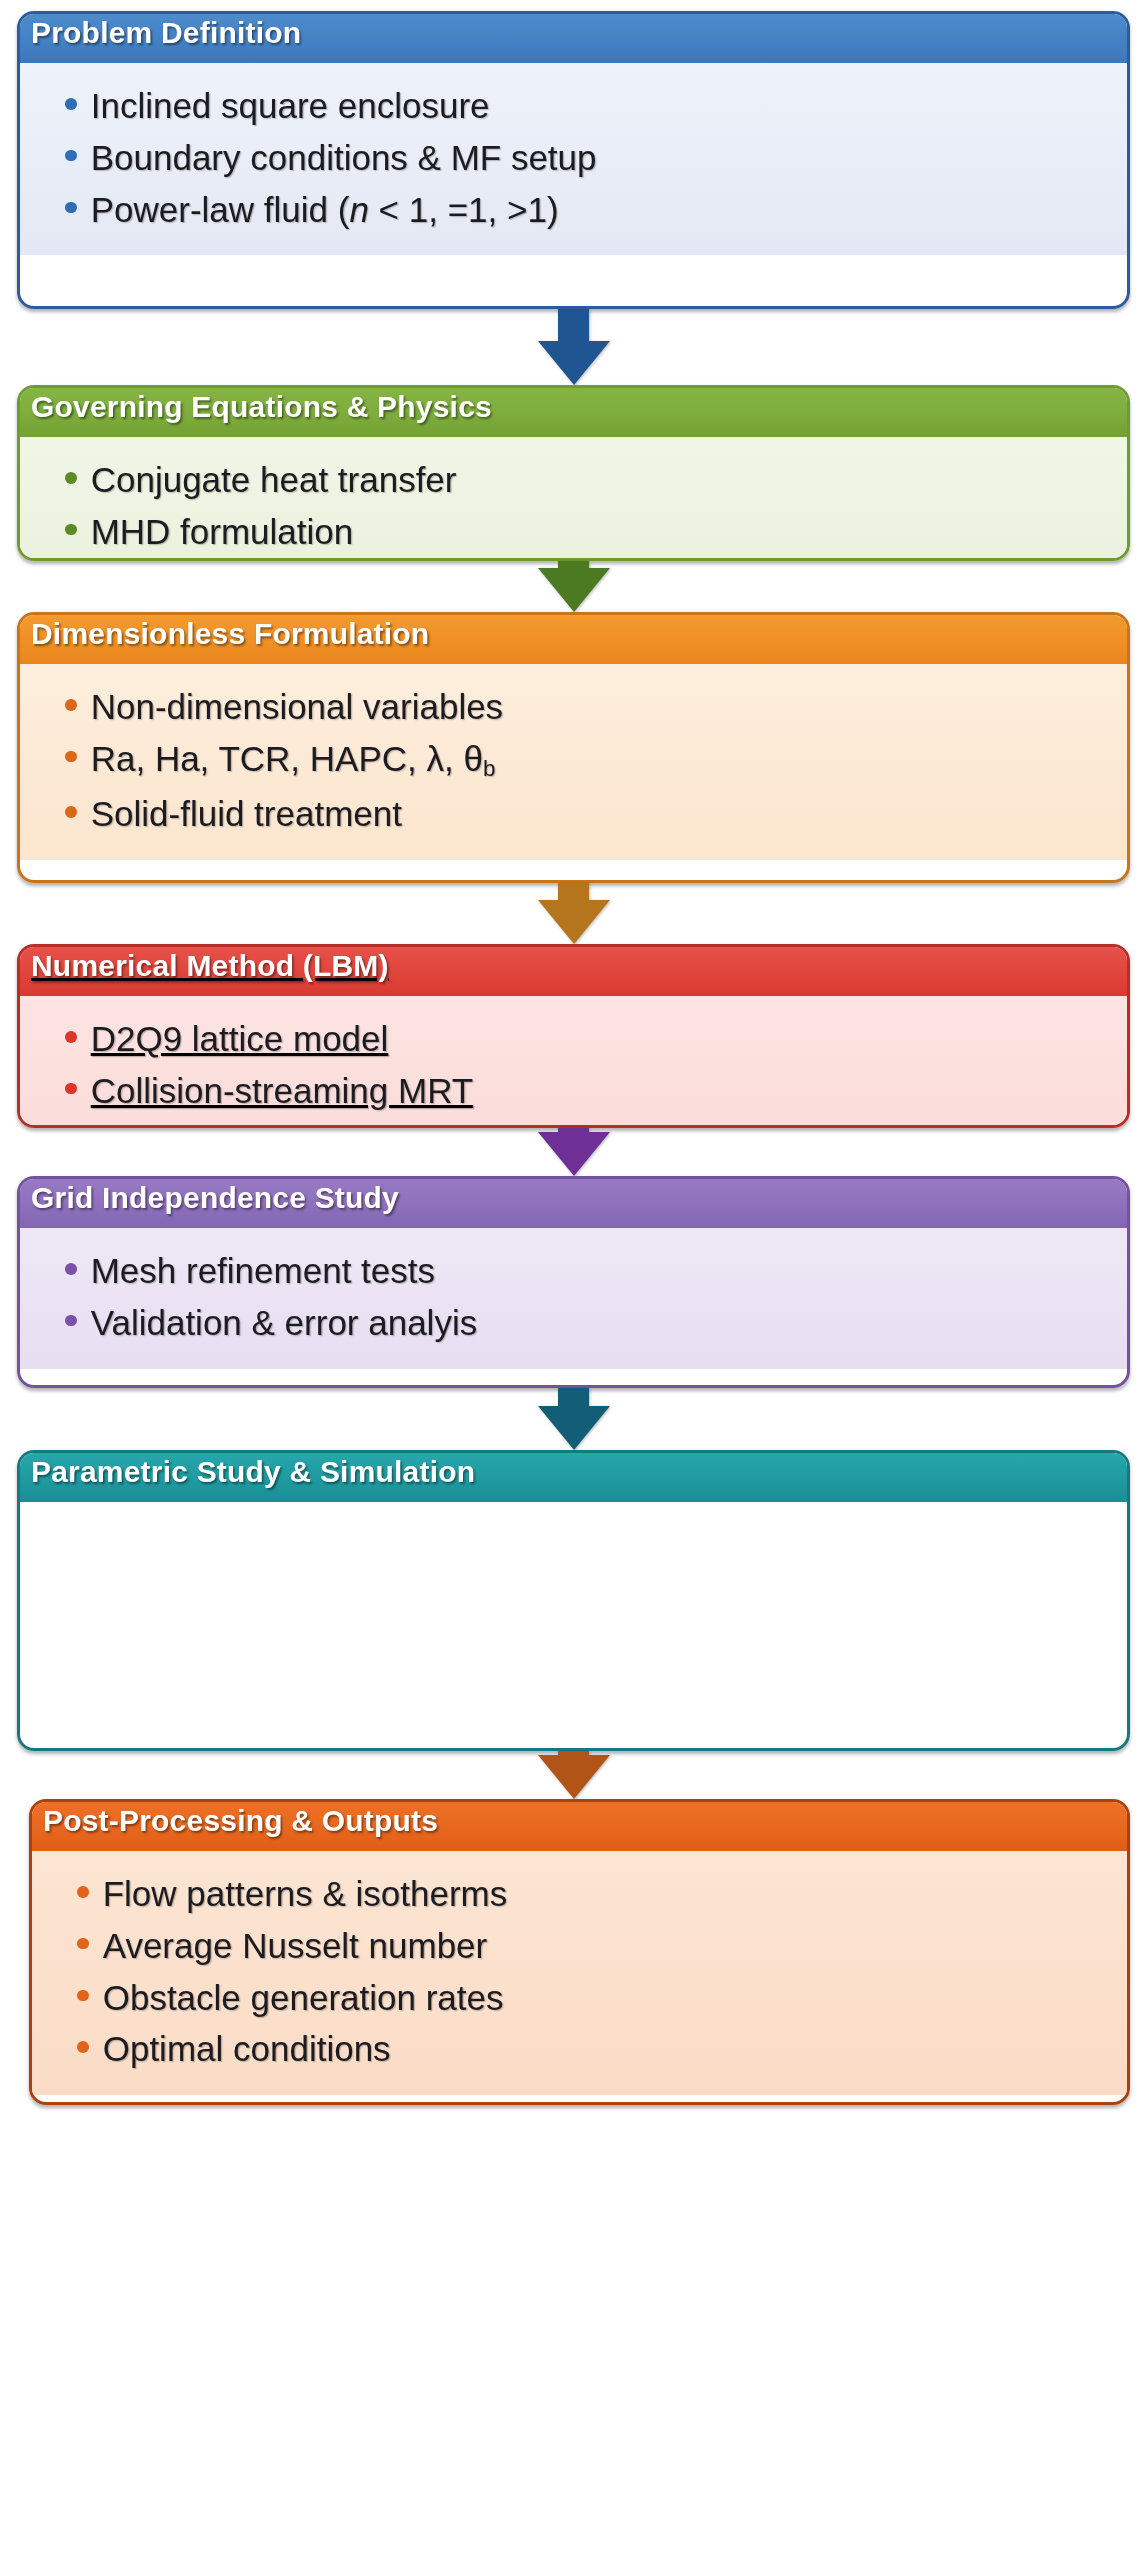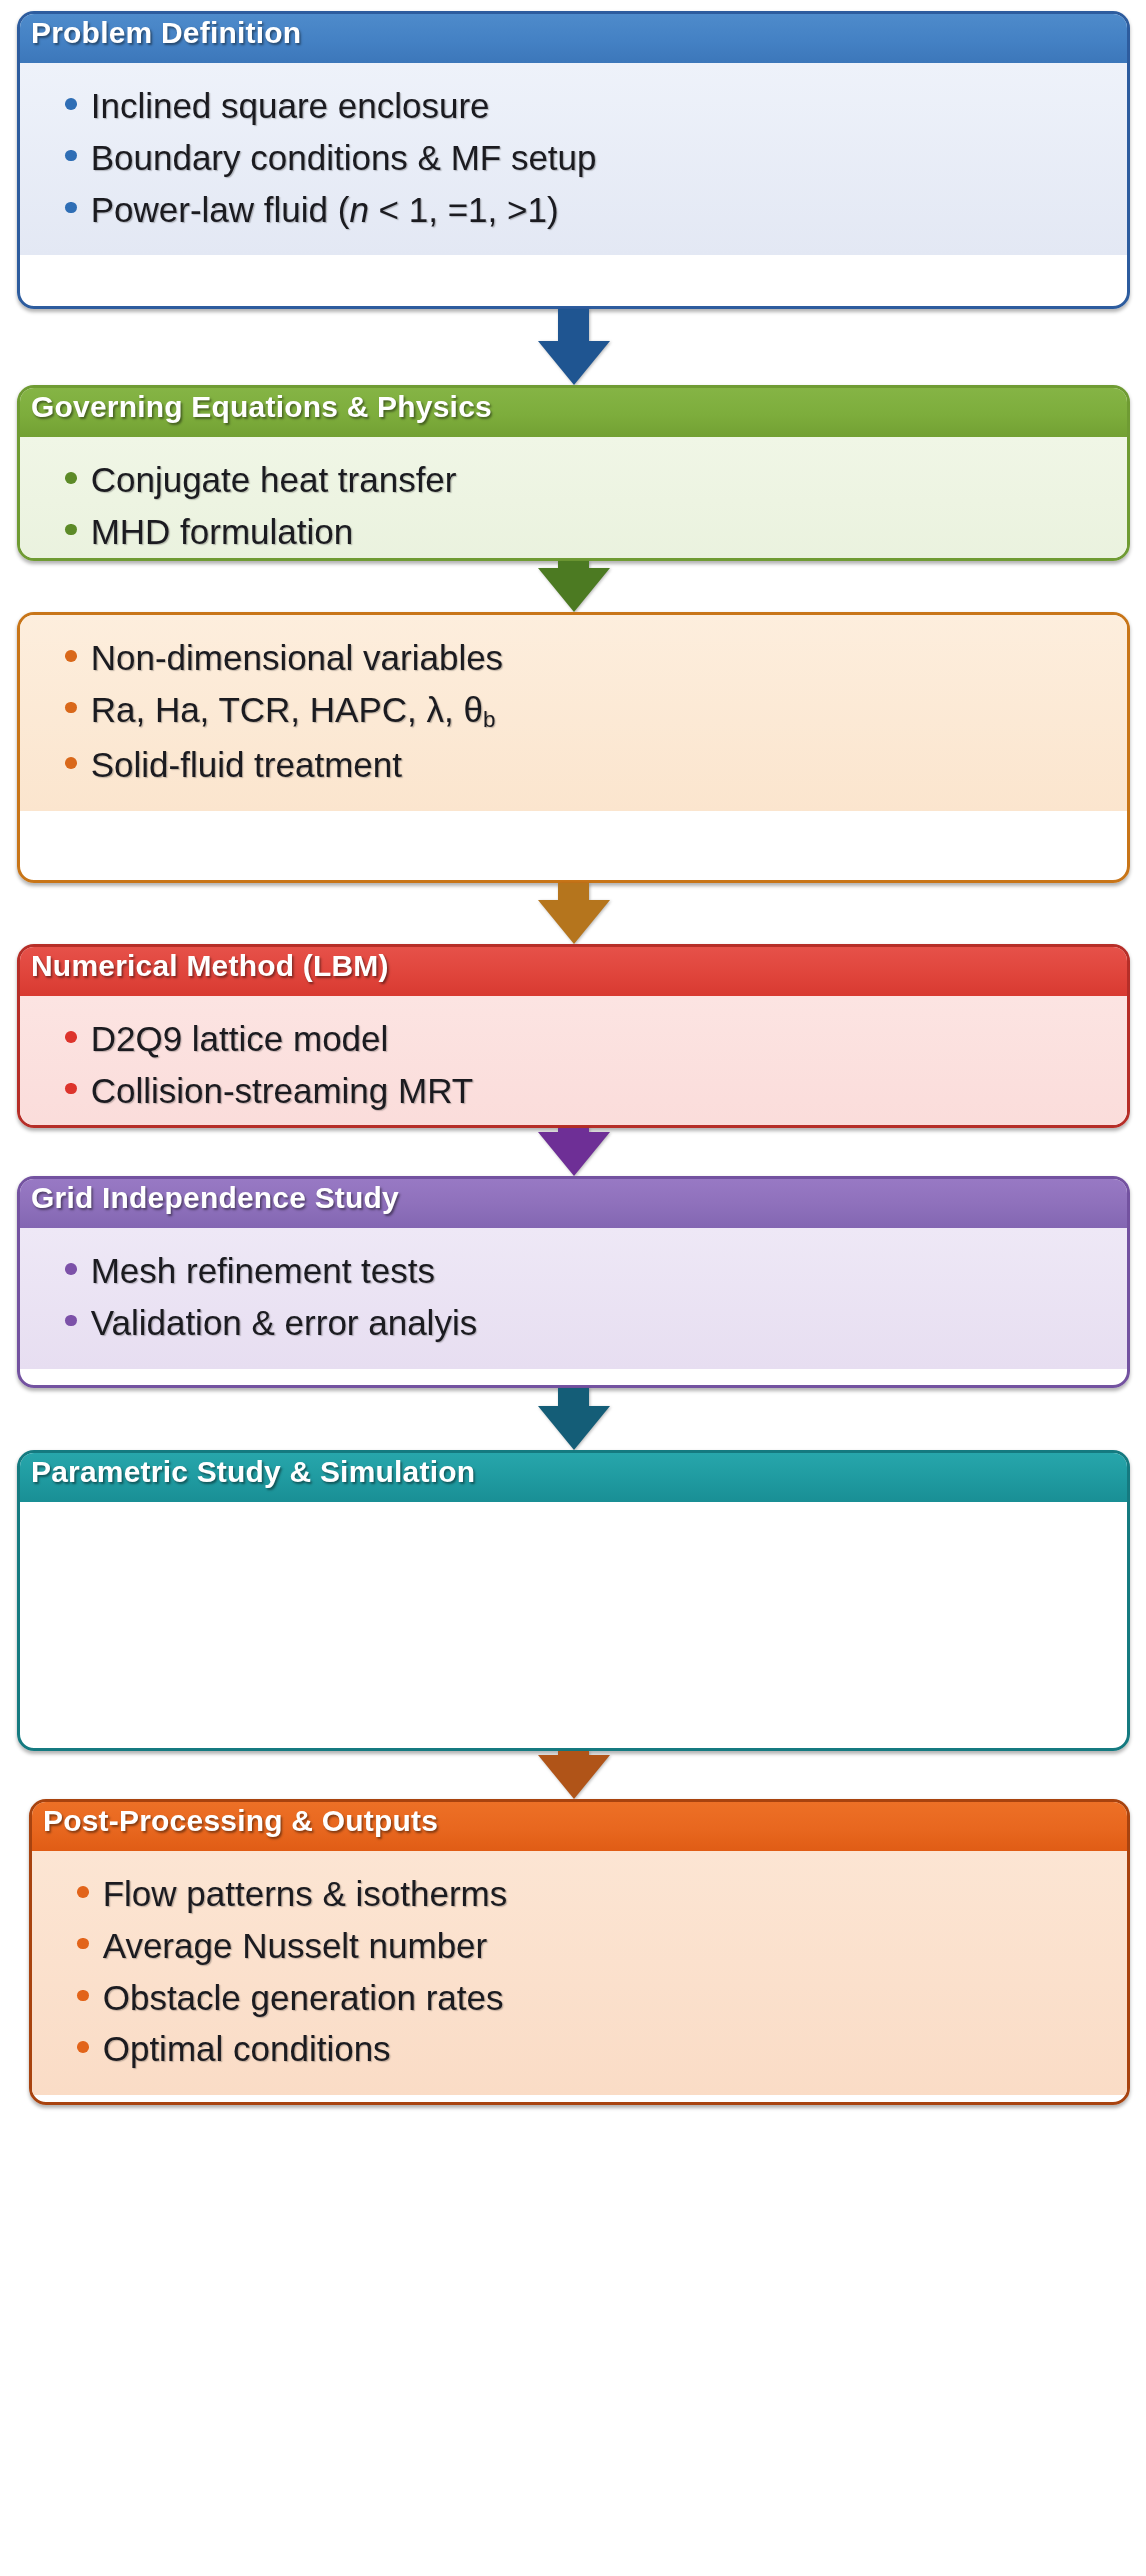--- a/index.html
+++ b/index.html
@@ -200,20 +200,21 @@
   </div>
 
   <div class="connector c-green" style="height:51px;">
     <div class="arrow">
       <div class="arrow-shaft"></div>
       <div class="arrow-head"></div>
     </div>
   </div>
 
   <div class="stage s-orange" style="height:271px;">
+    <div class="stage-header">Dimensionless Formulation</div>
     <div class="stage-body">
       <ul class="bullet-list">
         <li class="bullet-item">
           <span class="bullet-dot"></span>
           <span class="bullet-text">Non-dimensional variables</span>
         </li>
         <li class="bullet-item">
           <span class="bullet-dot"></span>
           <span class="bullet-text">Ra, Ha, TCR, HAPC, λ, θ<sub>b</sub></span>
         </li>
@@ -225,21 +226,21 @@
     </div>
   </div>
 
   <div class="connector c-dgold" style="height:61px;">
     <div class="arrow">
       <div class="arrow-shaft"></div>
       <div class="arrow-head"></div>
     </div>
   </div>
 
-  <div class="stage s-red" style="height:184px;">
+  <div class="stage s-red" style="height:184px;text-decoration:underline;">
     <div class="stage-header">Numerical Method (LBM)</div>
     <div class="stage-body">
       <ul class="bullet-list">
         <li class="bullet-item">
           <span class="bullet-dot"></span>
           <span class="bullet-text">D2Q9 lattice model</span>
         </li>
         <li class="bullet-item">
           <span class="bullet-dot"></span>
           <span class="bullet-text">Collision-streaming MRT</span>

